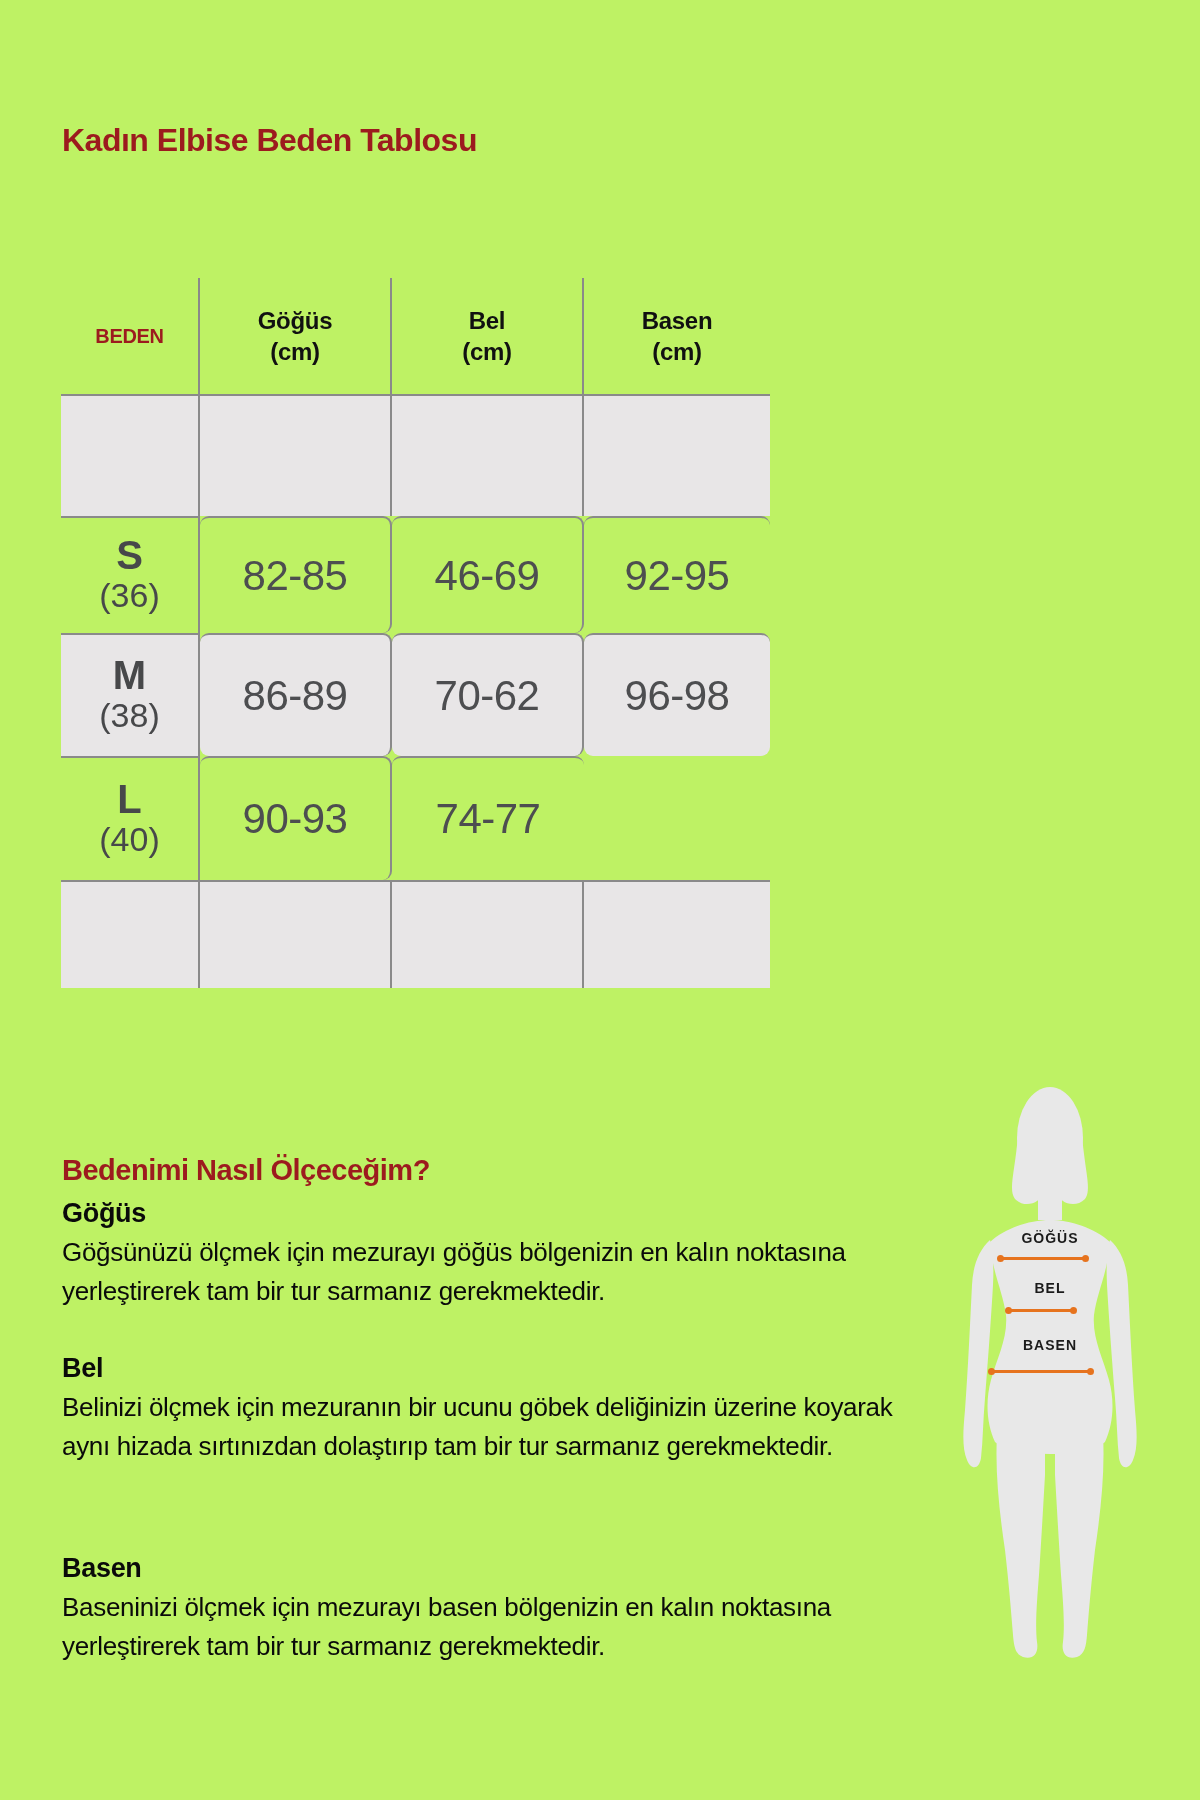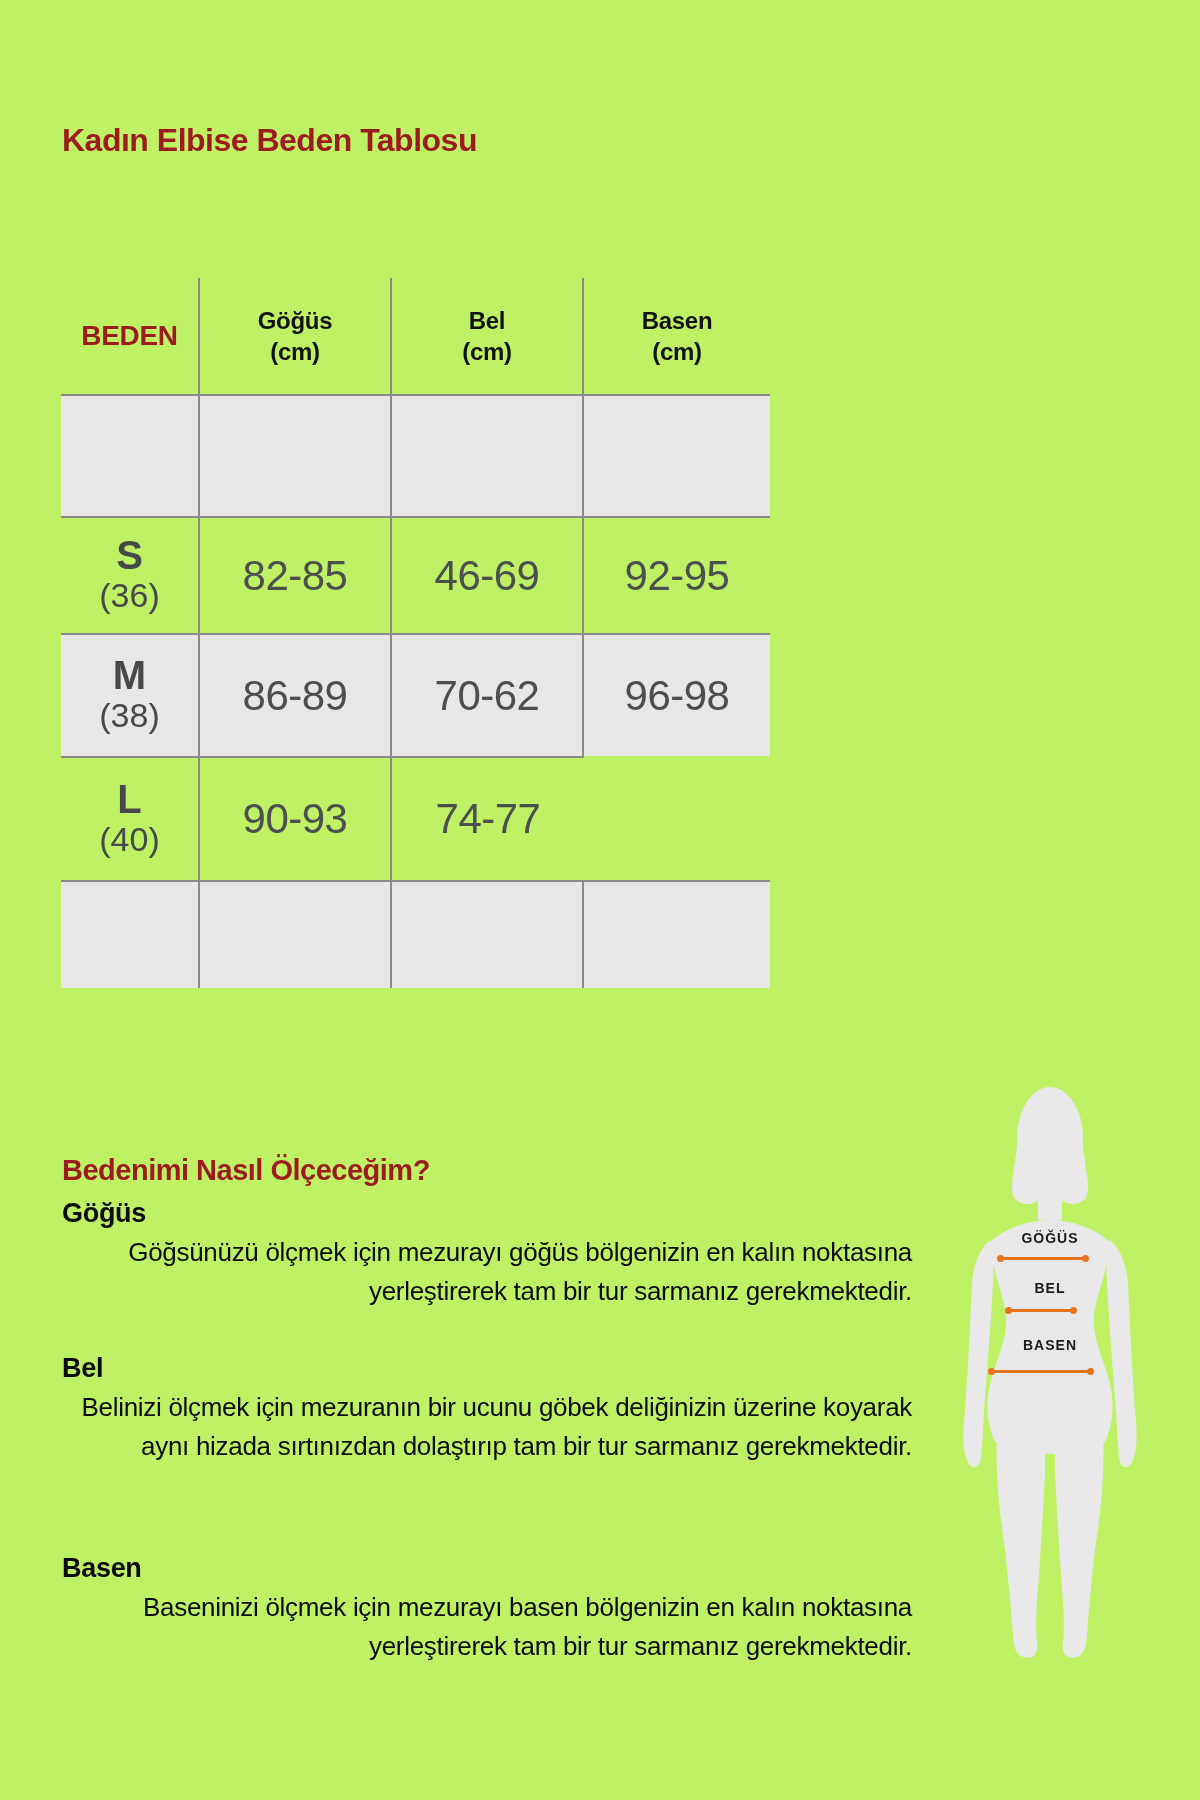--- a/index.html
+++ b/index.html
@@ -26,30 +26,30 @@
   .tr.h-m { height:123px; }
   .tr.h-l { height:124px; }
   .tr.h-spacer2 { height:108px; }
   .td {
     display:flex; flex-direction:column; align-items:center; justify-content:center;
     text-align:center; color:#4d4e50;
   }
   .td:not(:last-child) { border-right:2px solid #8a8a8a; }
   .tr + .tr .td { border-top:2px solid #8a8a8a; }
   .tr.shaded .td { background:#e8e6e7; }
-  .th-size { font-size:28px; font-weight:bold; color:#9c1b1e; letter-spacing:-0.3px; }
+  .th-size { font-size:20px; font-weight:bold; color:#9c1b1e; letter-spacing:-0.3px; }
   .th-col { font-size:24px; font-weight:bold; color:#111; line-height:1.3; letter-spacing:-0.3px; }
-  .val { font-size:42px; font-weight:400; color:#4d4e50; letter-spacing:-0.5px; }
+  .val { font-size:42px; font-weight:400; color:#4d4e50; letter-spacing:-0.5px;border-radius:9px; }
   .size-letter { font-size:40px; font-weight:bold; color:#47484a; line-height:1.0; }
   .size-eu { font-size:34px; font-weight:normal; color:#47484a; line-height:1.2; }
 
   
   .guide-block { position:absolute; left:62px; width:850px; }
   .g-heading { font-size:27px; font-weight:bold; color:#0a0a0a; letter-spacing:-0.3px; }
-  .g-text { font-size:26px; color:#0a0a0a; line-height:39px; letter-spacing:-0.3px; margin-top:4px;text-align:right; }
+  .g-text { font-size:26px; color:#0a0a0a; line-height:39px; letter-spacing:-0.3px; margin-top:4px; }
   .block-gogus { top:1198px; }
   .block-bel { top:1353px; }
   .block-basen { top:1553px; }
 
   
   .figure { position:absolute; left:945px; top:1080px; width:210px; height:590px; }
   .figure svg { position:absolute; left:0; top:0; }
   .f-label {
     position:absolute; width:100%; text-align:center;
     font-size:14px; font-weight:bold; color:#1b1b1b; letter-spacing:1px;

